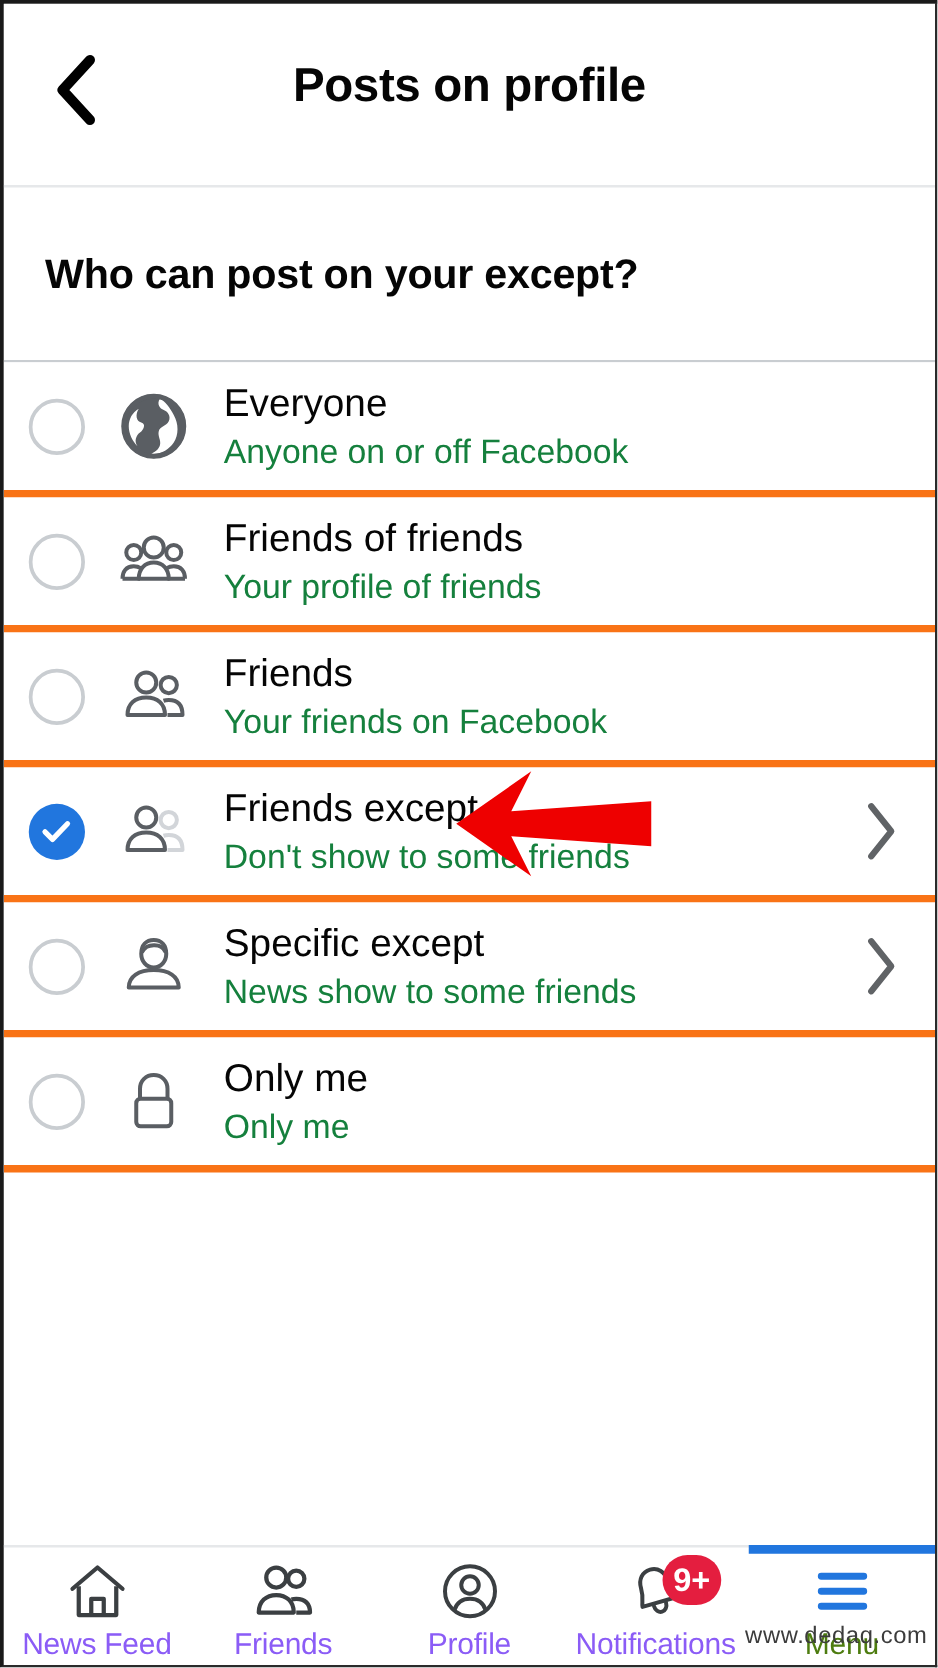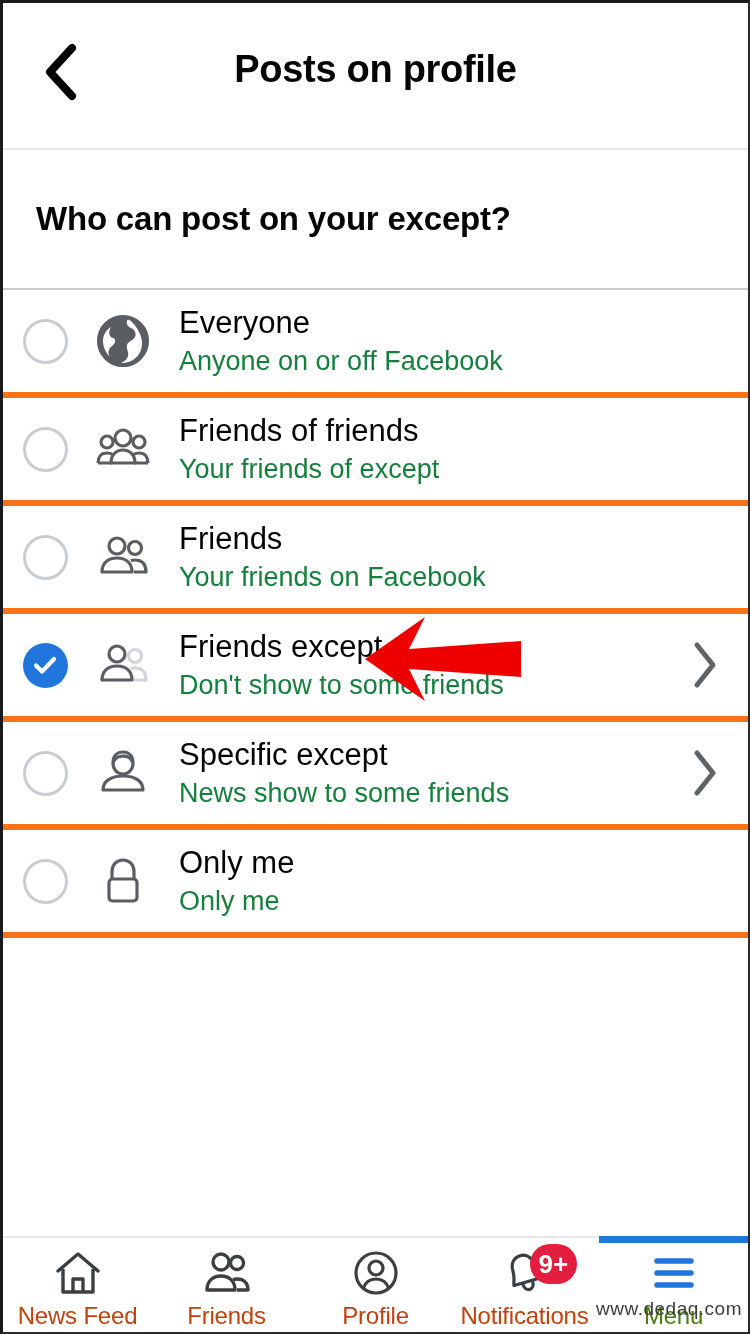--- a/index.html
+++ b/index.html
@@ -183,21 +183,21 @@
   }
   .tab .tab-icon {
     height: 46px;
     display: flex;
     align-items: center;
     justify-content: center;
     position: relative;
   }
   .tab .tab-label {
     font-size: 24px;
-    color: #c2410c;
+    color: #8b5cf6;
     margin-top: 6px;
     letter-spacing: -0.2px;
   }
   .tab.active .tab-label { color: #4d7c0f; }
   .tab-indicator {
     position: absolute;
     top: -2px;
     left: 0;
     right: 0;
     height: 7px;
@@ -285,21 +285,21 @@
           <circle cx="12" cy="21" r="6" fill="none" stroke="#5a5e63" stroke-width="3.2"></circle>
           <circle cx="44" cy="21" r="6" fill="none" stroke="#5a5e63" stroke-width="3.2"></circle>
           <path d="M16 42 C16 34 21 29 28 29 C35 29 40 34 40 42 Z" fill="none" stroke="#5a5e63" stroke-width="3.2" stroke-linejoin="round"></path>
           <path d="M3 42 C3 36 6 32 12 32 C14 32 16 32.5 17.5 33.5" fill="none" stroke="#5a5e63" stroke-width="3.2" stroke-linejoin="round"></path>
           <path d="M53 42 C53 36 50 32 44 32 C42 32 40 32.5 38.5 33.5" fill="none" stroke="#5a5e63" stroke-width="3.2" stroke-linejoin="round"></path>
           <path d="M3 42 L17 42 M39 42 L53 42" fill="none" stroke="#5a5e63" stroke-width="3.2"></path>
         </svg>
       </div>
       <div class="labels">
         <div class="opt-title">Friends of friends</div>
-        <div class="opt-sub">Your friends of except</div>
+        <div class="opt-sub">Your profile of friends</div>
       </div>
       <div class="row-chevron empty"></div>
     </div>
 
     <div class="option-row">
       <div class="radio-wrap">
         <div class="radio"></div>
       </div>
       <div class="icon-wrap">
         <svg width="56" height="56" viewBox="0 0 56 56">

